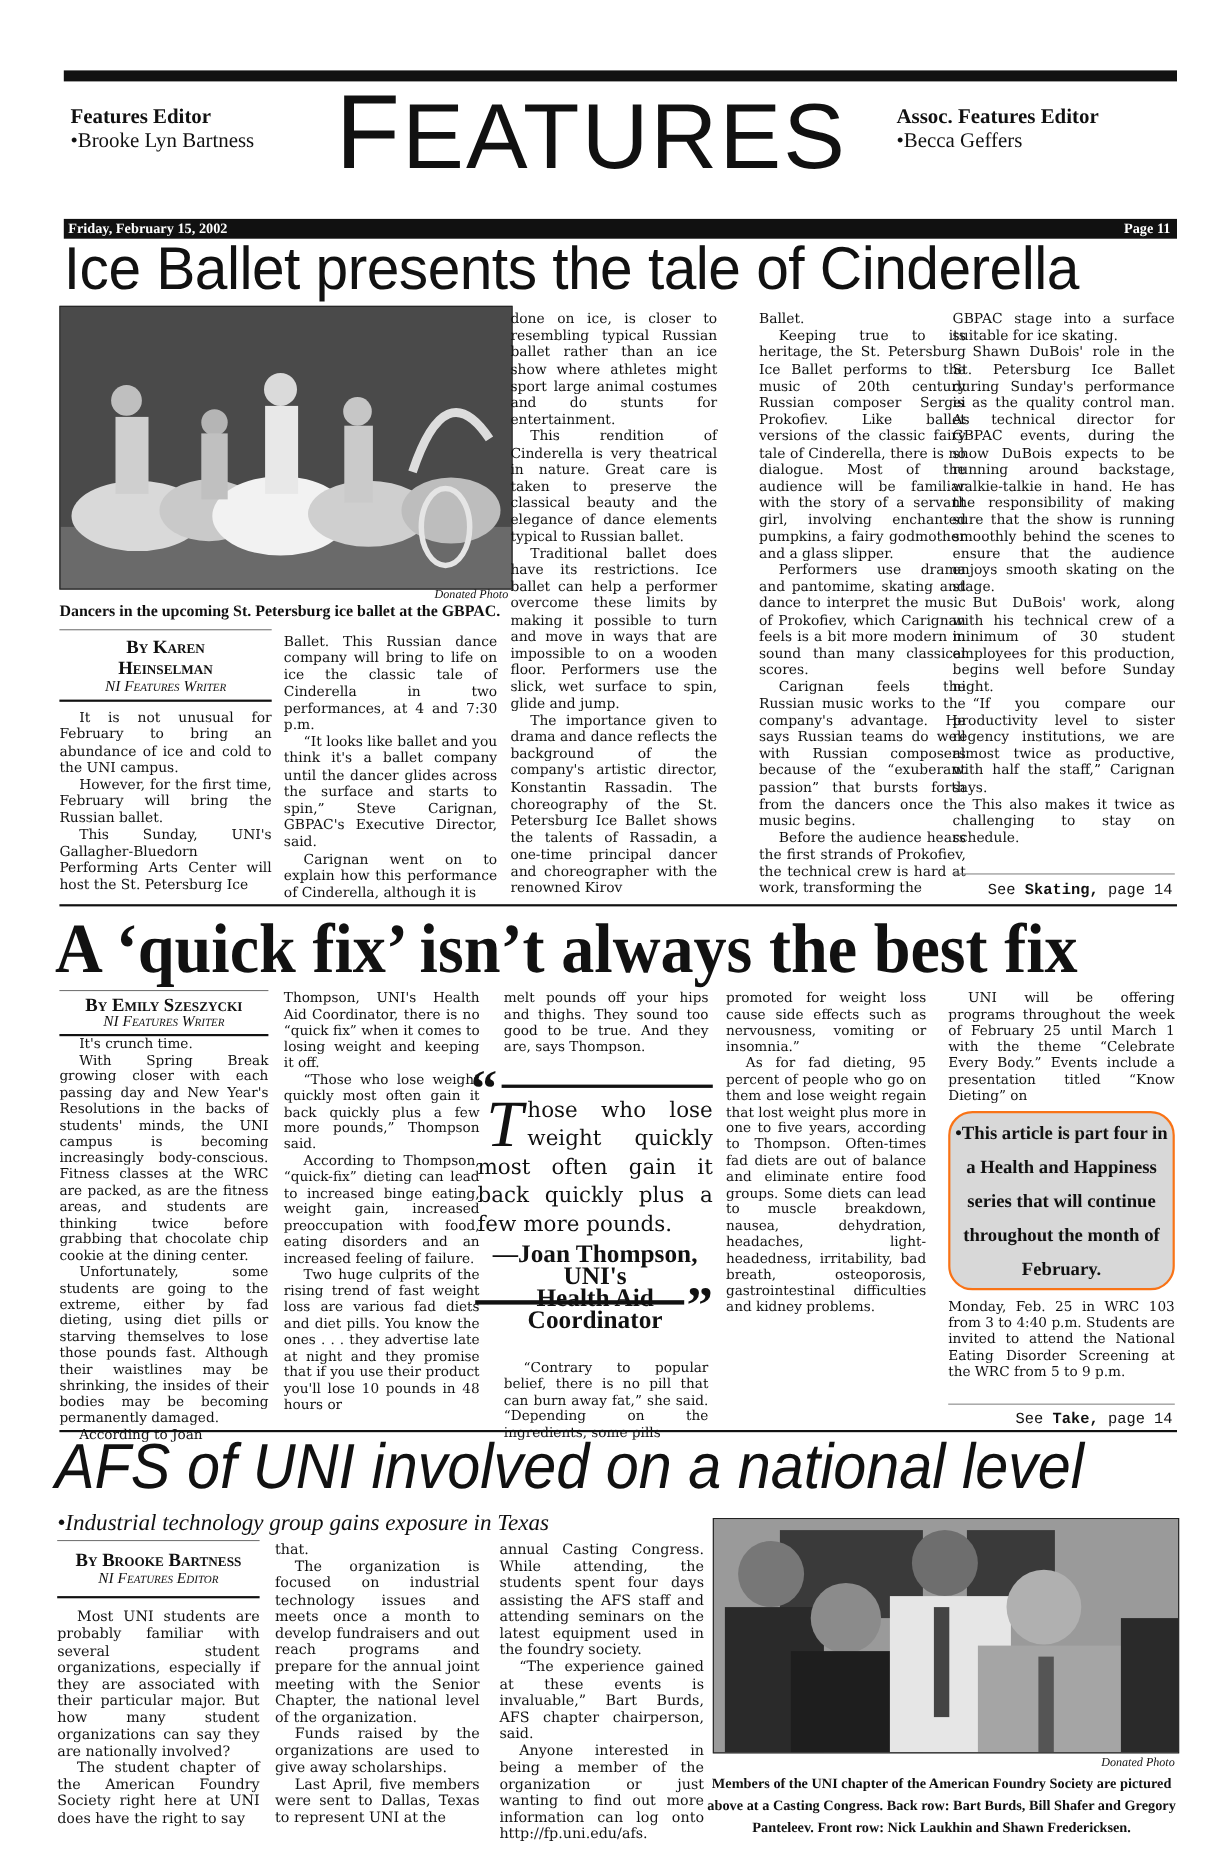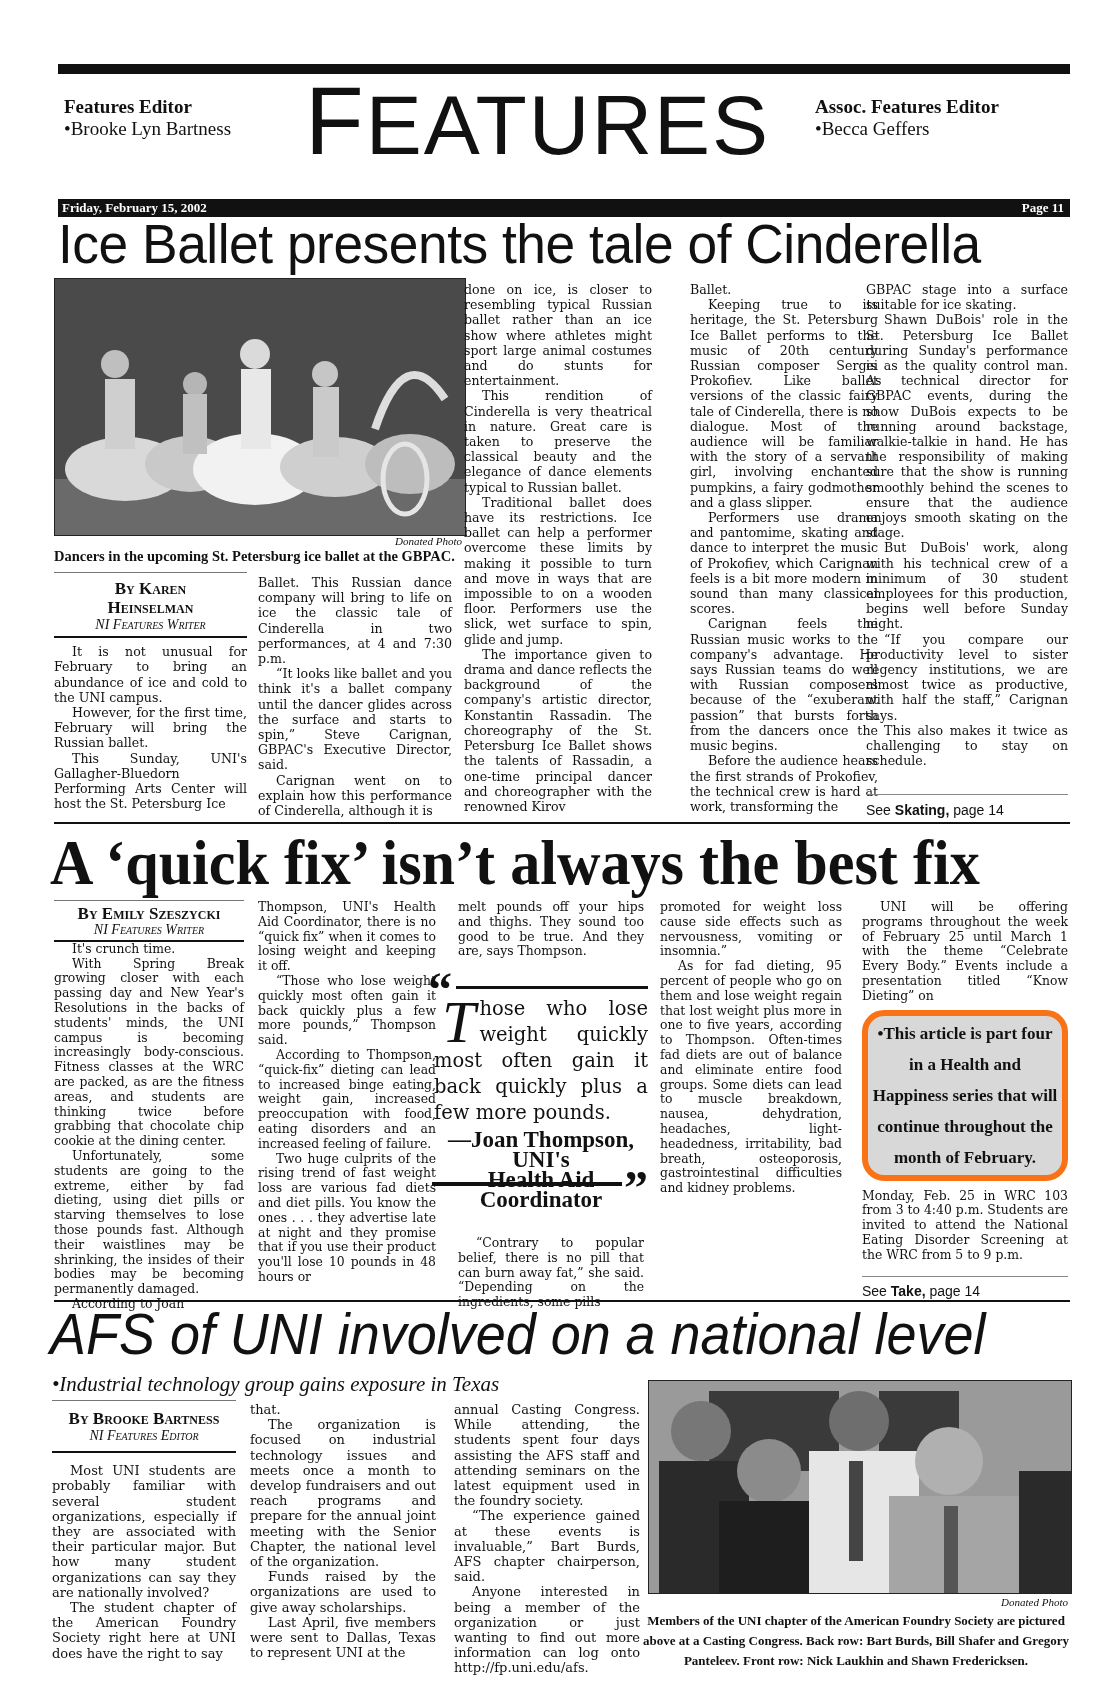--- a/index.html
+++ b/index.html
@@ -17,23 +17,23 @@
   .col{font-family:"DejaVu Serif",serif;font-size:12.6px;line-height:15.2px;text-align:justify;}
   .col p{margin:0;text-indent:18px;}
   .col p.ni{text-indent:0;}
   .byline{text-align:center;border-top:1px solid #777;border-bottom:2px solid #111;padding:6px 0 4px;}
   .byline .name{font-family:"Liberation Serif",serif;font-weight:bold;font-size:17px;line-height:19px;font-variant:small-caps;}
   .byline .role{font-family:"Liberation Serif",serif;font-style:italic;font-size:14px;font-variant:small-caps;}
   .photo{background:#555;border:1px solid #222;overflow:hidden;}
   .caption{font-family:"Liberation Serif",serif;font-weight:bold;}
   .credit{font-family:"Liberation Serif",serif;font-style:italic;font-size:11px;text-align:right;}
   .rule{background:#111;}
-  .seepage{font-family:Liberation Sans, sans-serif;font-size:14px;}
+  .seepage{font-family:Liberation Mono, monospace;font-size:14px;text-align:right;}
   .pull{font-family:"DejaVu Serif",serif;}
-  .boxnote{border:6px solid #f97316;border-radius:22px;background:#d8d8d8;text-align:center;font-family:"Liberation Serif",serif;font-weight:bold;font-size:17px;line-height:31px;}
+  .boxnote{border:2px solid #f97316;border-radius:22px;background:#d8d8d8;text-align:center;font-family:"Liberation Serif",serif;font-weight:bold;font-size:17px;line-height:31px;}
 </style>
 </head>
 <body>
 
 <div class="abs topbar"></div>
 
 <div class="abs editor" style="left:64px;top:96px;">
   <b>Features Editor</b>
   <span>•Brooke Lyn Bartness</span>
 </div>

